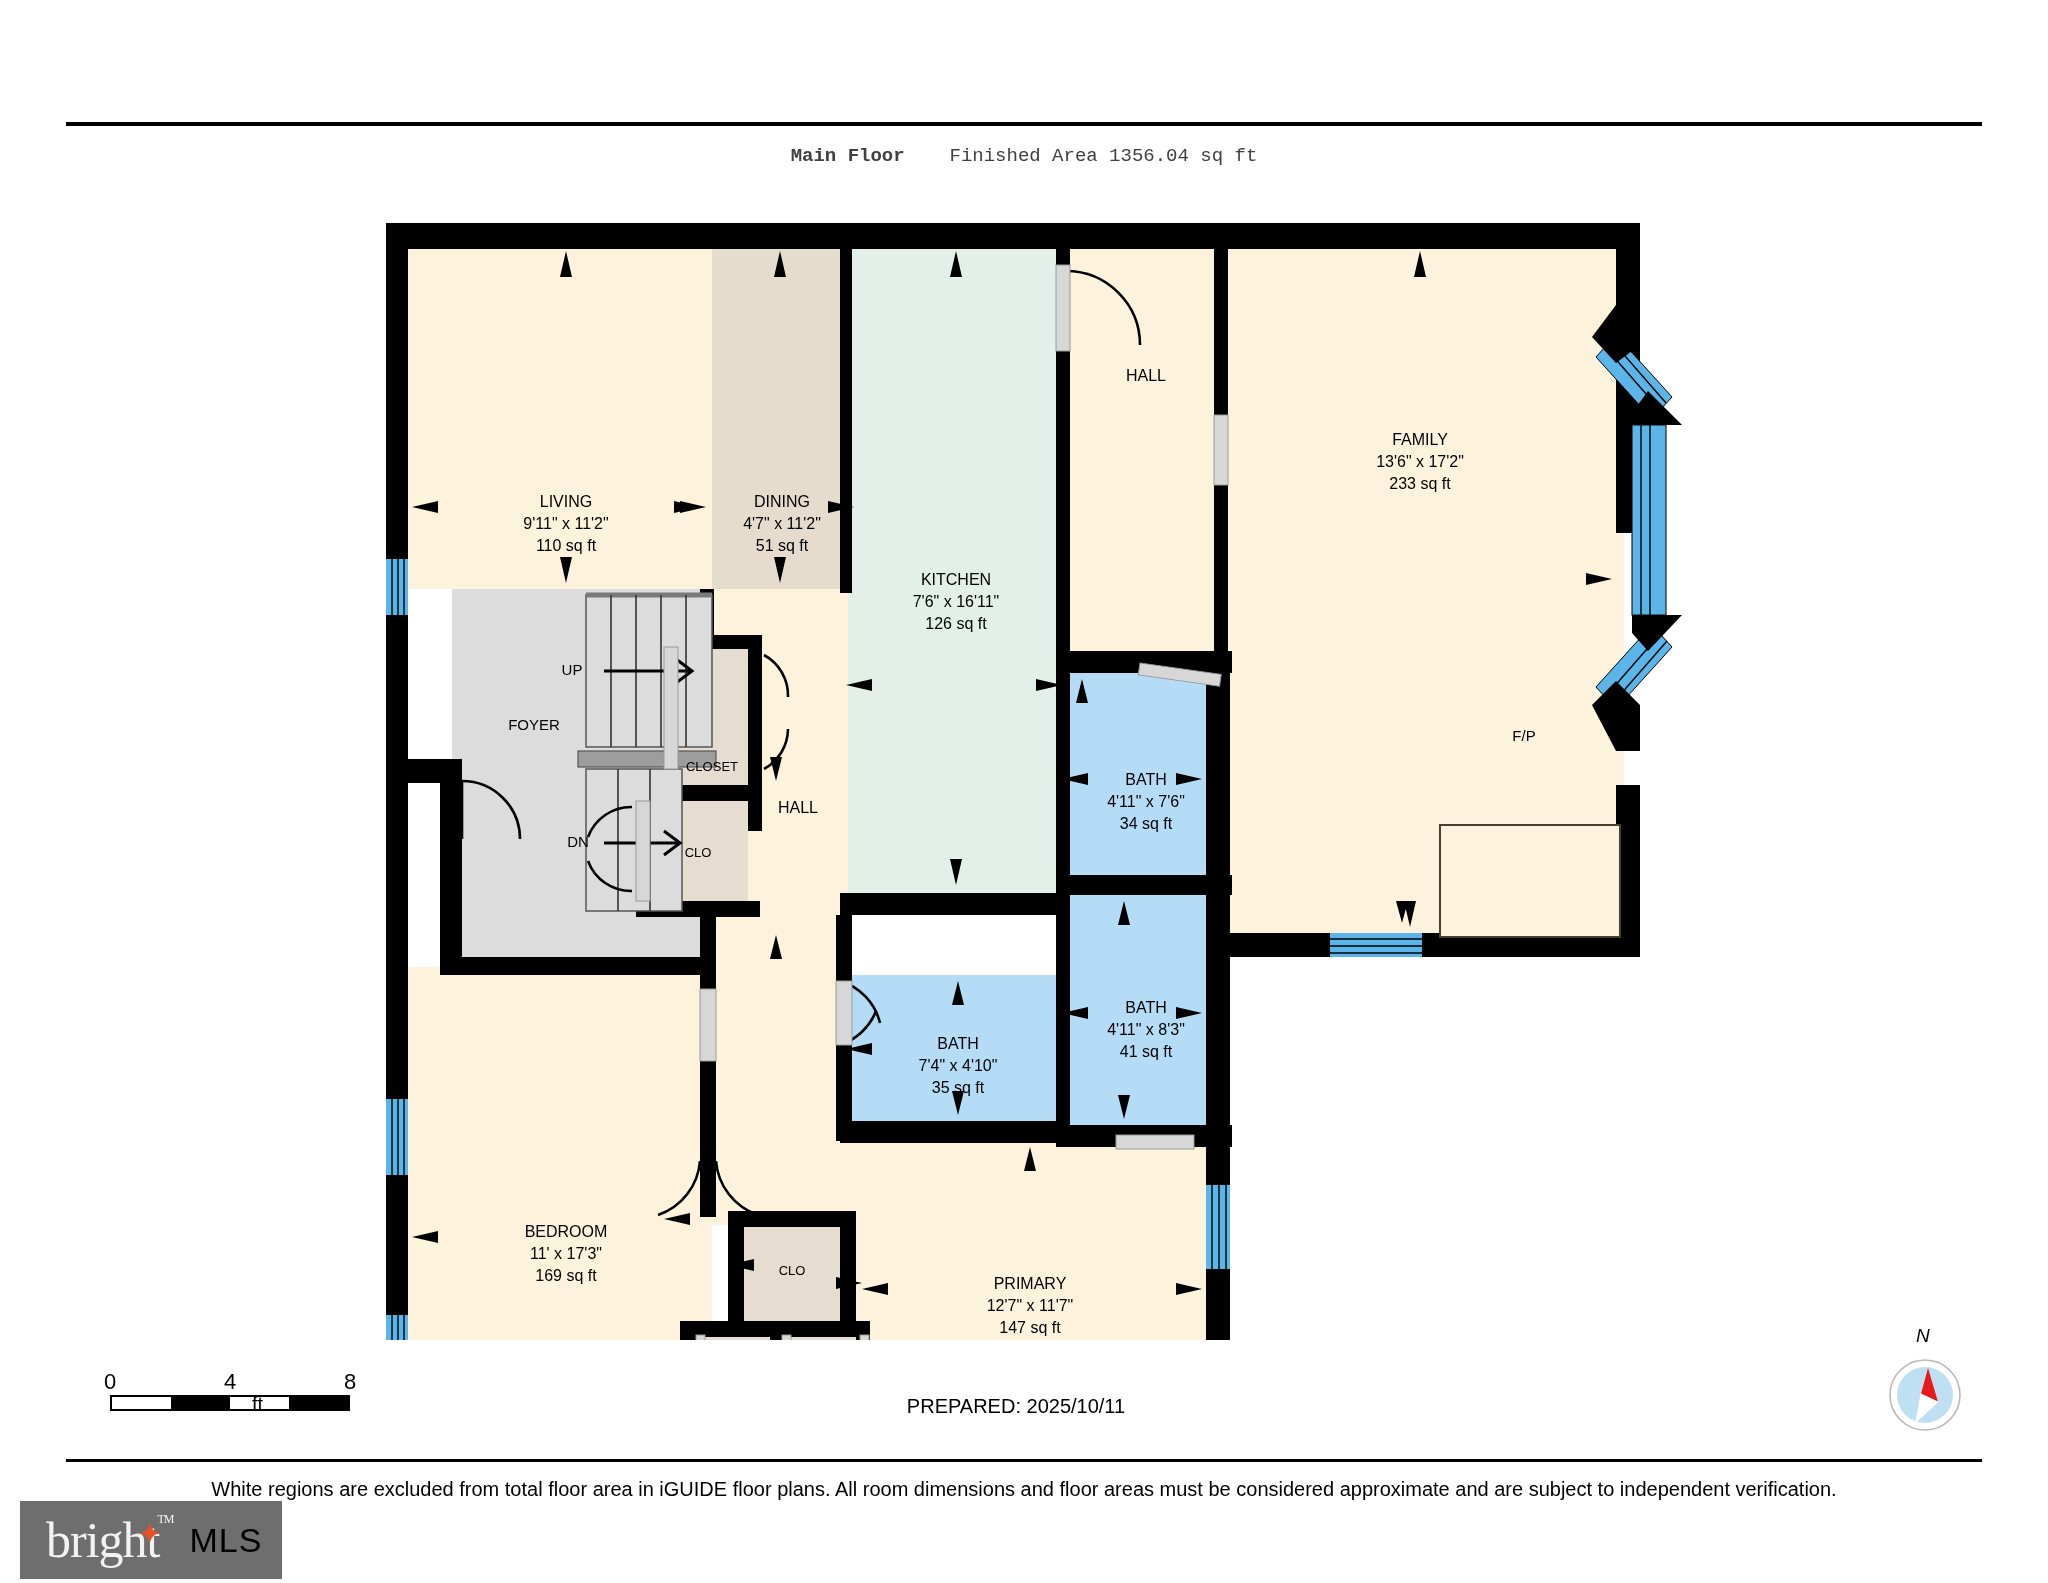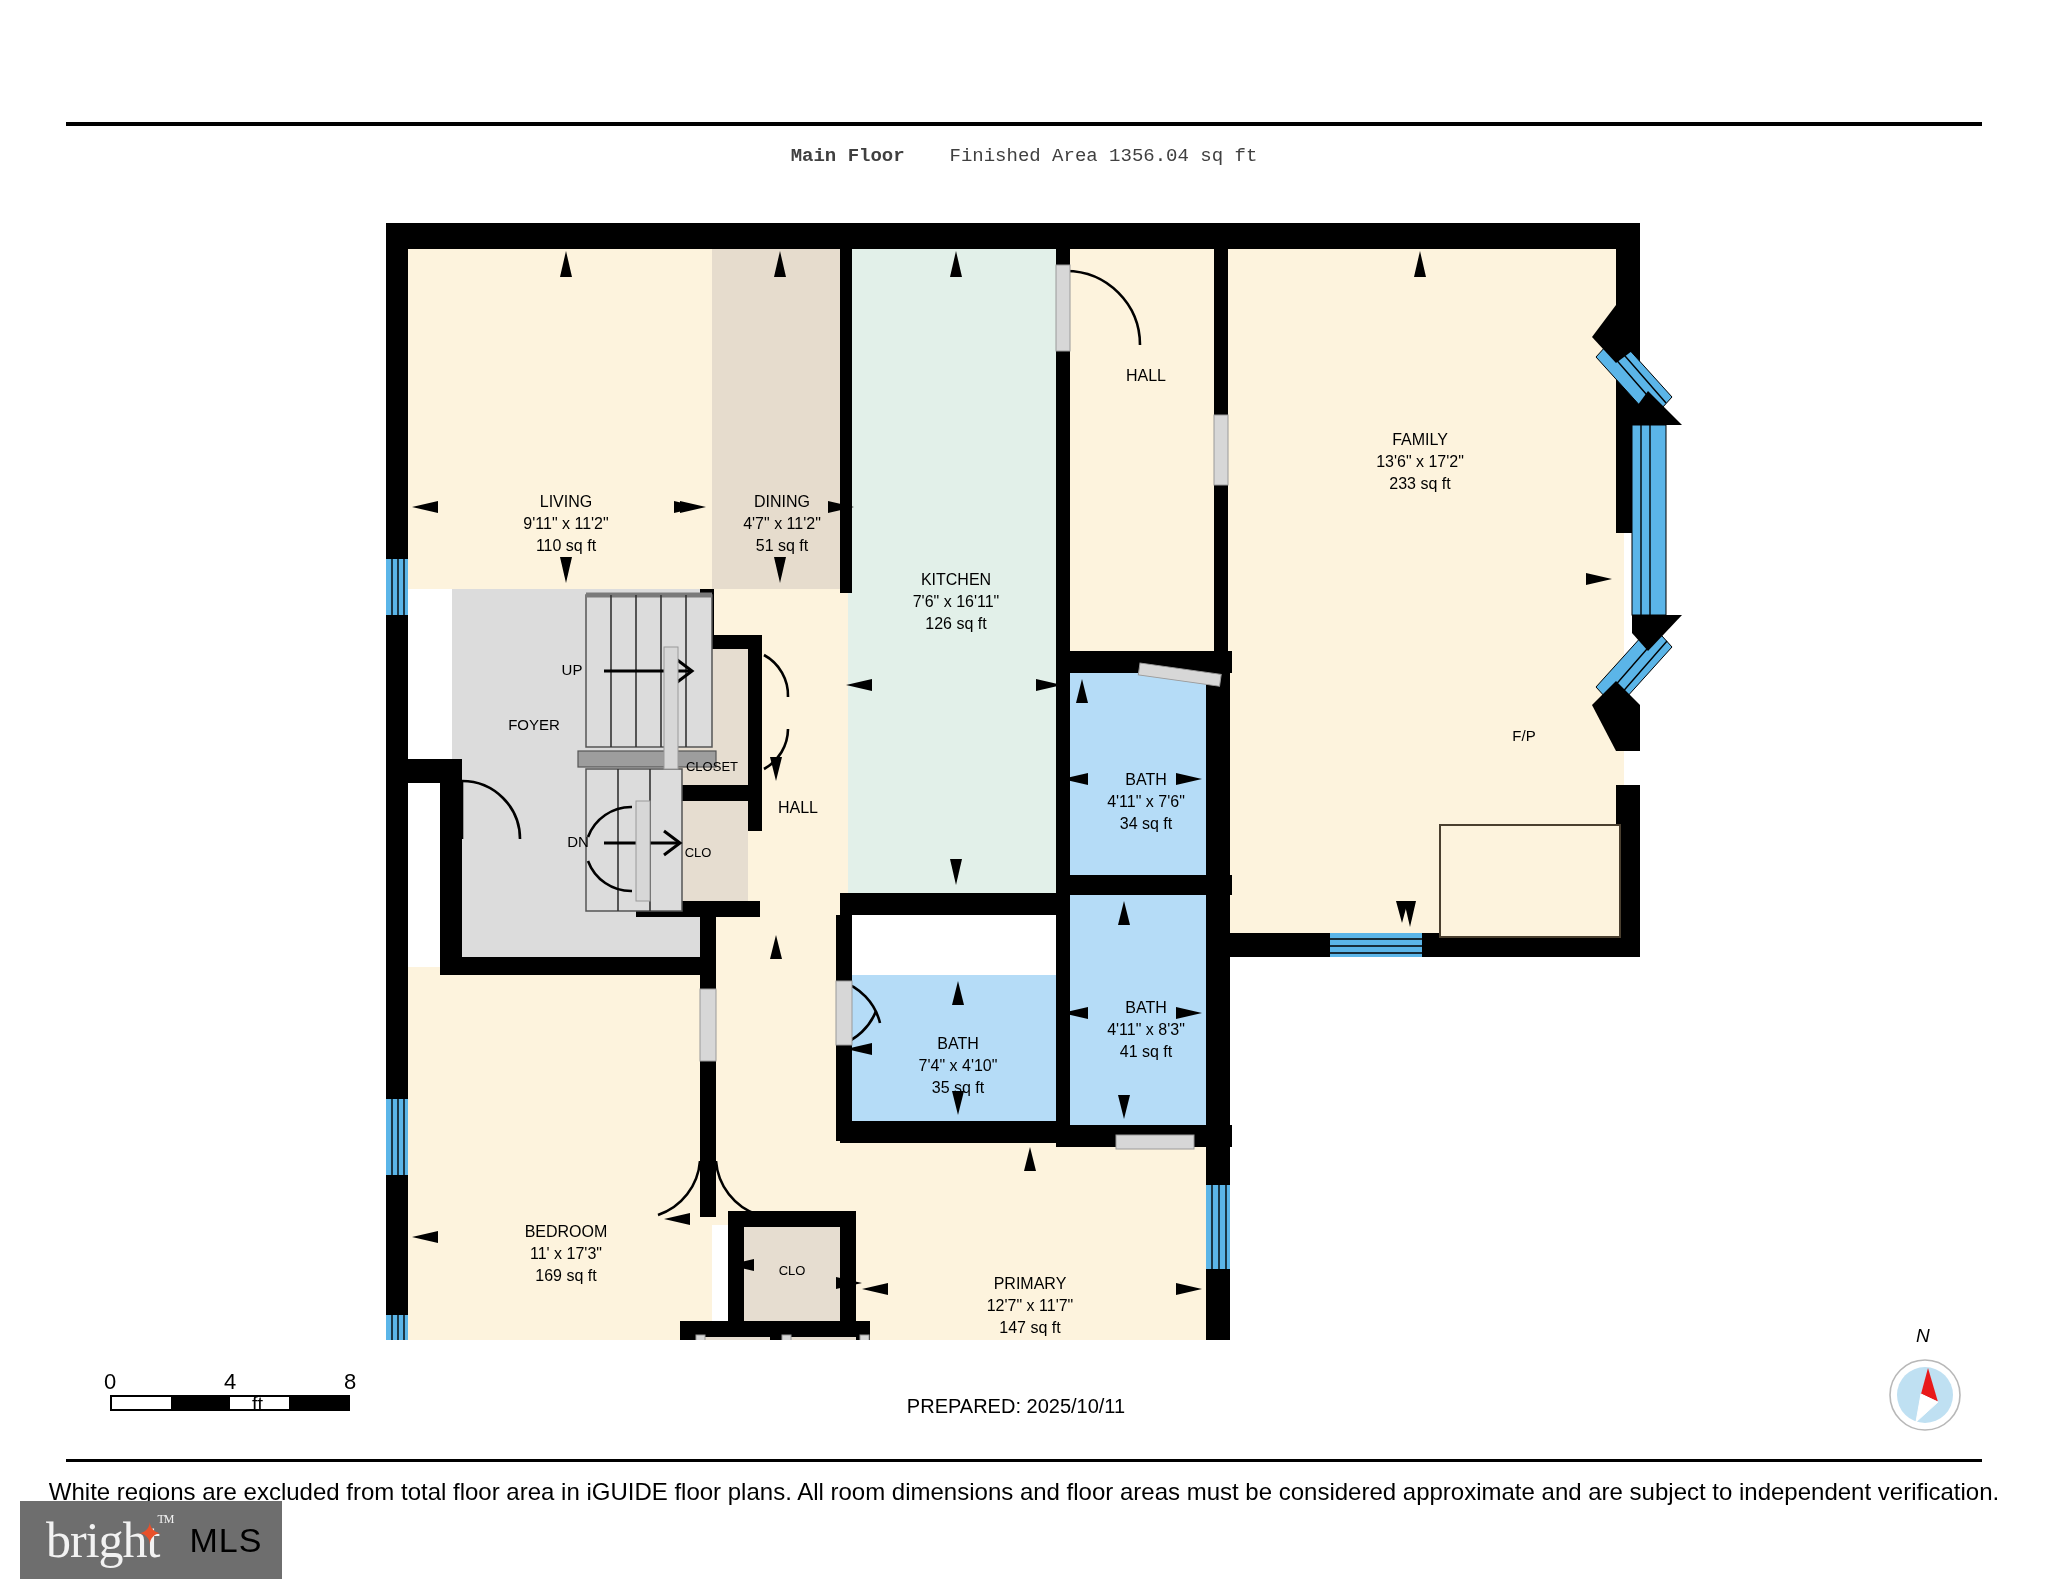--- a/index.html
+++ b/index.html
@@ -43,21 +43,21 @@
   
   .compass{position:absolute;left:1888px;top:1358px;width:74px;height:74px;}
   .compass svg{display:block;}
   .compass-n{
     position:absolute;left:1916px;top:1325px;font-size:19px;font-style:italic;color:#000;
   }
 
   
   .rule-bot{position:absolute;left:66px;right:66px;top:1459px;height:3px;background:#000;}
   .disclaimer{
-    position:absolute;left:0;right:0;top:1478px;text-align:center;font-size:24px;color:#000;
+    position:absolute;left:0;right:0;top:1478px;text-align:center;font-size:20px;color:#000;
   }
 
   
   .logo{
     position:absolute;left:20px;top:1501px;width:262px;height:78px;background:#6e6e6e;
     display:flex;align-items:center;
   }
   .logo .word{
     position:relative;margin-left:26px;font-family:"Liberation Serif", serif;
     font-size:50px;color:#f2f2f2;letter-spacing:-1px;line-height:1;

